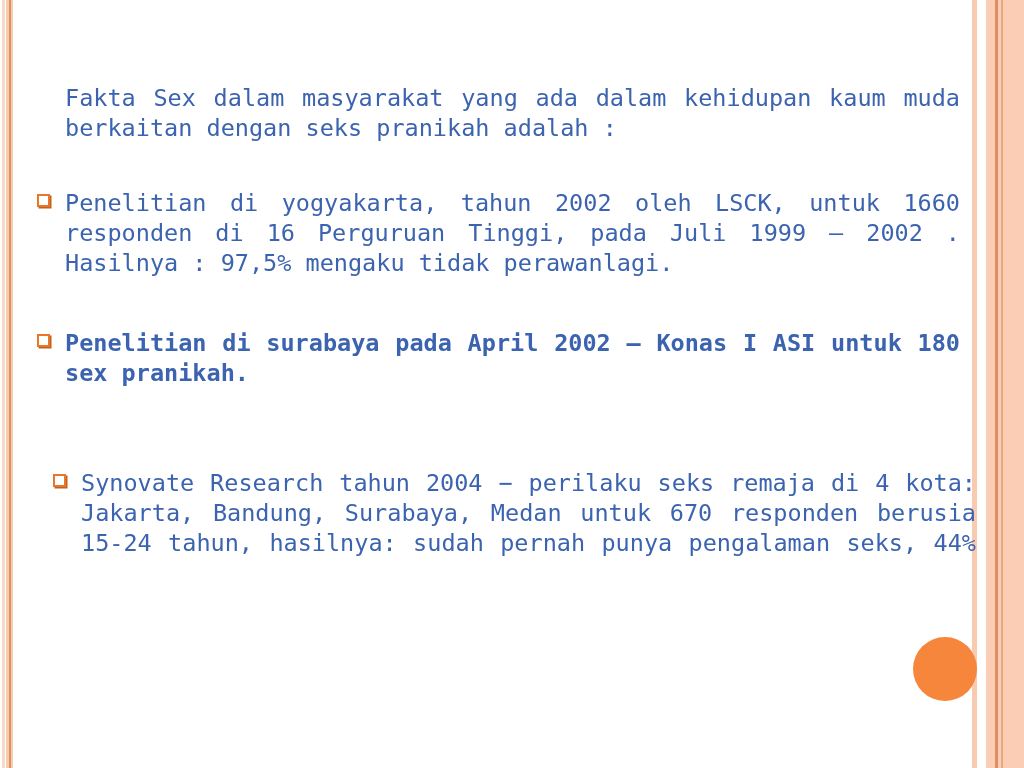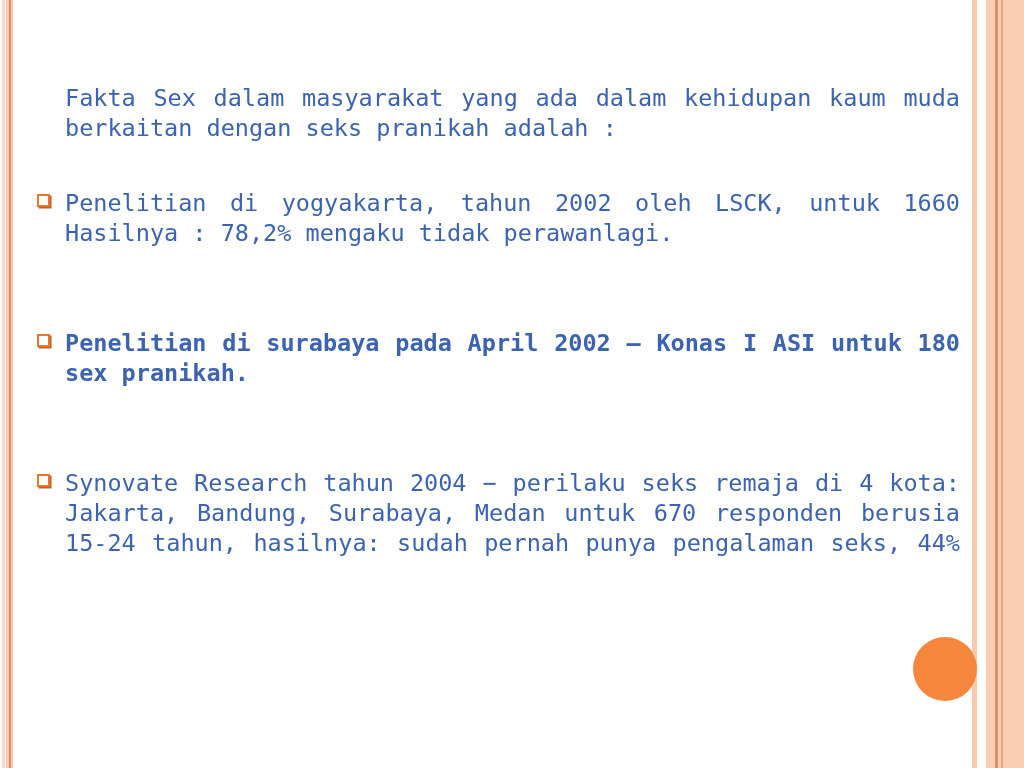--- a/index.html
+++ b/index.html
@@ -46,21 +46,21 @@
     font-size:23.5px;line-height:30px;
   }
   .heading{top:83px;}
   .line{white-space:normal;}
   .just{text-align:justify;text-align-last:justify;}
 
   .bullet{position:absolute;left:65px;width:895px;}
   .bullet .lines{color:var(--text-blue);font-size:23.5px;line-height:30px;}
   .bullet:nth-of-type(1){top:188px;}
   .bullet:nth-of-type(2){top:328px;font-weight:bold;}
-  .bullet:nth-of-type(3){top:468px;}
+  .bullet:nth-of-type(3){top:468px;margin-left:16px;}
   .marker{
     position:absolute;left:-28px;top:6px;
     width:13px;height:13px;
     border:2.5px solid var(--bullet-orange);
     background:#fff;
     box-shadow:1.5px 1.5px 0 var(--bullet-shadow);
   }
 </style>
 </head>
 <body>
@@ -82,21 +82,22 @@
         <div class="line just">Fakta Sex dalam masyarakat yang ada dalam kehidupan kaum muda</div>
         <div class="line">berkaitan dengan seks pranikah adalah :</div>
       </div>
   </div>
 
   <div id="bullet-root">
       <div class="bullet">
       <span class="marker"></span>
       <div class="lines">
           <div class="line just">Penelitian di yogyakarta, tahun 2002 oleh LSCK, untuk 1660</div>
-          <div class="line">Hasilnya : 78,2% mengaku tidak perawanlagi.</div>
+          <div class="line just">responden di 16 Perguruan Tinggi, pada Juli 1999 – 2002 .</div>
+          <div class="line">Hasilnya : 97,5% mengaku tidak perawanlagi.</div>
         </div>
     </div>
       <div class="bullet">
       <span class="marker"></span>
       <div class="lines">
           <div class="line just">Penelitian di surabaya pada April 2002 – Konas I ASI untuk 180</div>
           <div class="line">sex pranikah.</div>
         </div>
     </div>
       <div class="bullet">

